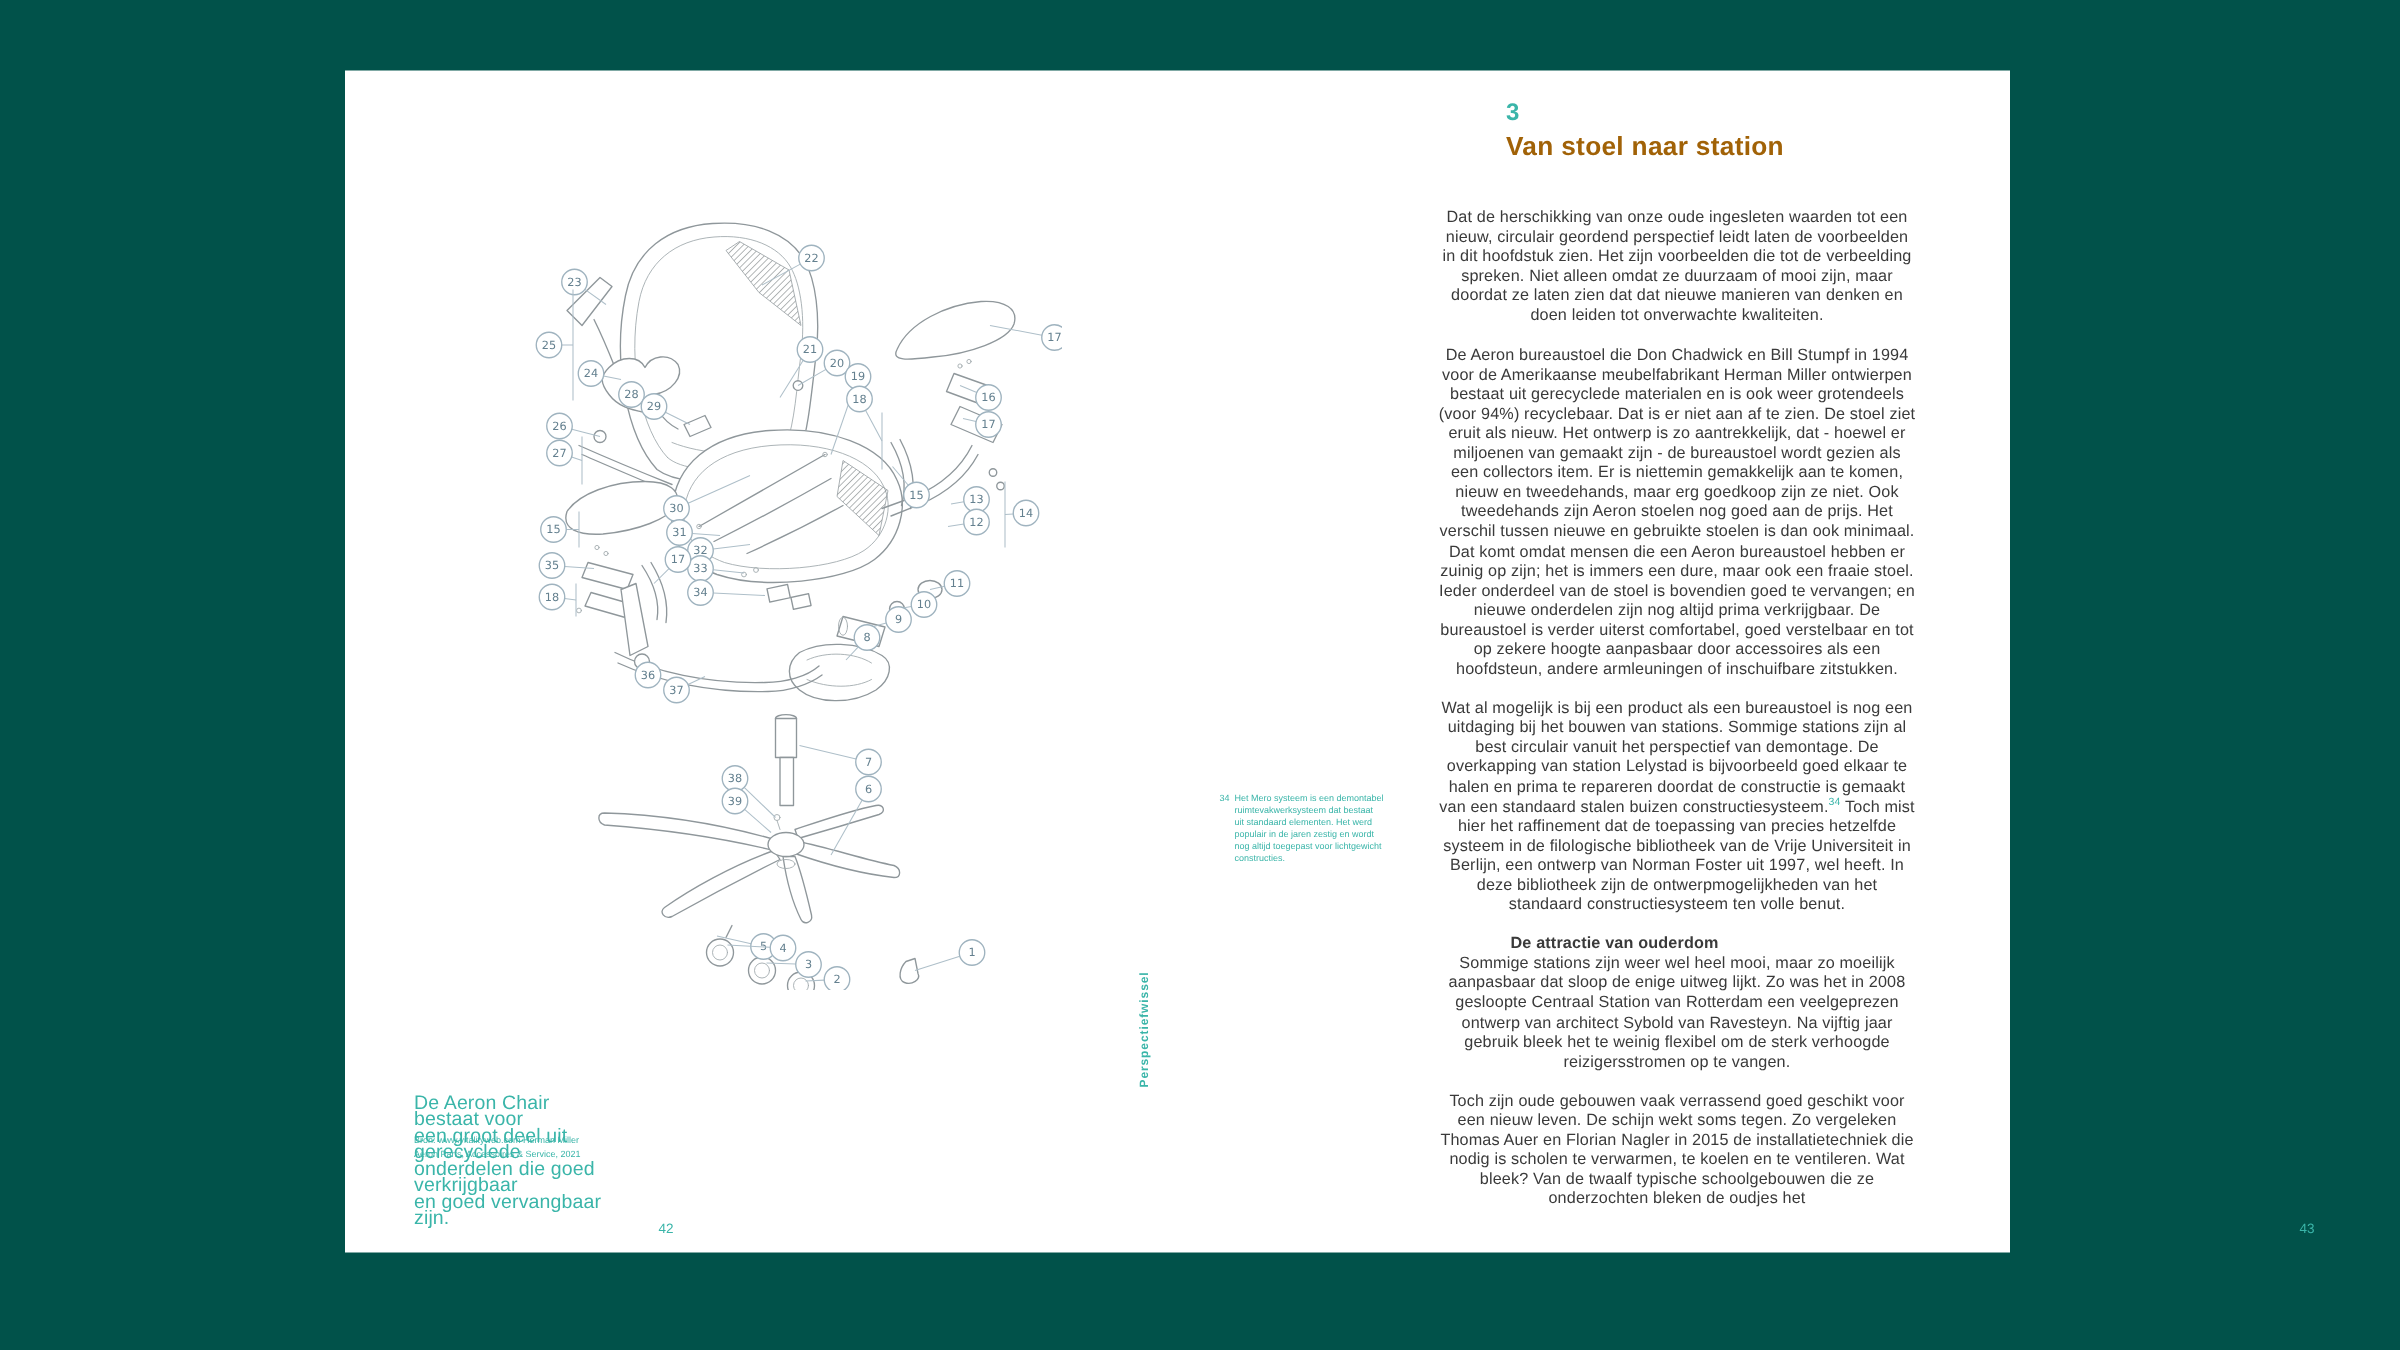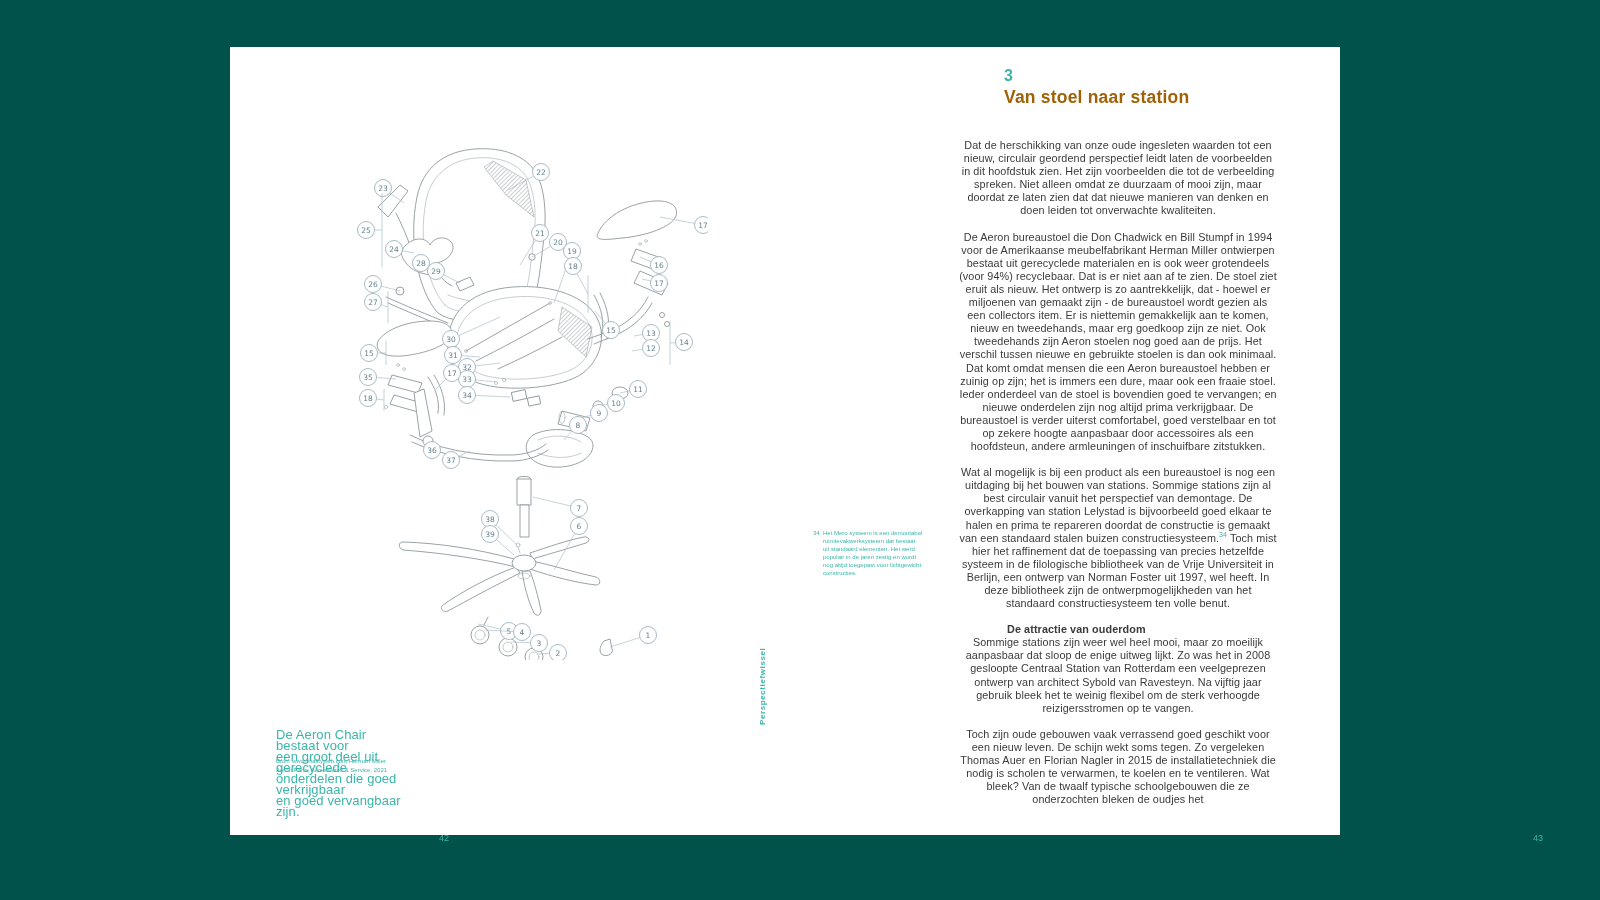--- a/index.html
+++ b/index.html
@@ -31,21 +31,21 @@
   .caption-src{
     position:absolute;left:30px;top:710px;width:140px;
     font-size:6px;line-height:9px;color:#3ab5a9;white-space:pre-line;
   }
   .vlabel{
     position:absolute;
     writing-mode:vertical-rl;transform:rotate(180deg);
     font-size:8px;letter-spacing:.6px;color:#3ab5a9;font-weight:bold;
   }
   .vlabel-left{left:512px;top:602px;height:76px;}
-  .pagenum{position:absolute;top:786px;font-size:9px;color:#3ab5a9;}
+  .pagenum{position:absolute;top:767px;font-size:9px;color:#3ab5a9;}
   .pagenum-left{left:193px;}
   .pagenum-right{left:748px;}
 
   
   .chapter-head{position:absolute;left:219px;top:20px;}
   .chapter-num{font-size:16px;font-weight:bold;color:#3ab5a9;line-height:18px;}
   .chapter-title{margin:2px 0 0 0;font-size:17.5px;font-weight:bold;color:#a16207;letter-spacing:.2px;}
   .body-col{
     position:absolute;left:174px;top:92px;width:318px;
     font-size:10.8px;line-height:13.1px;color:#3a3a3a;letter-spacing:.1px;

